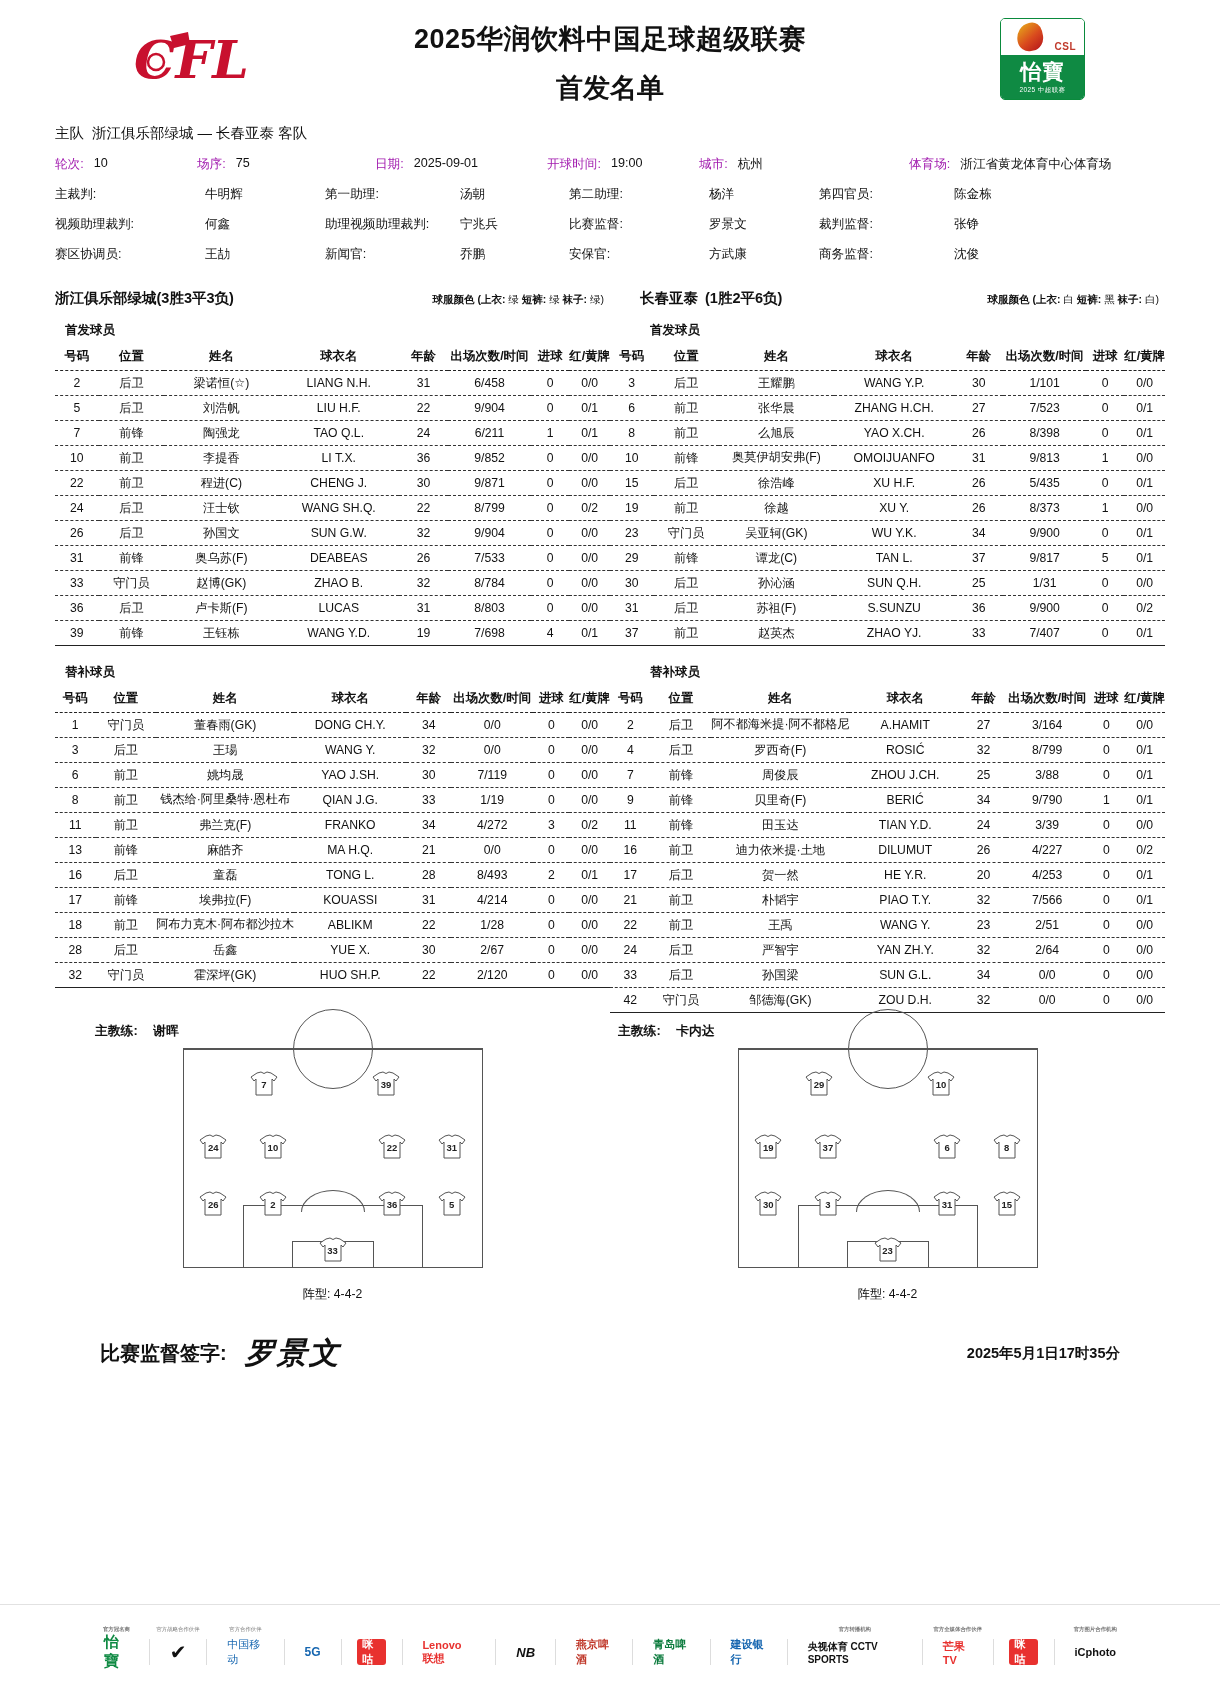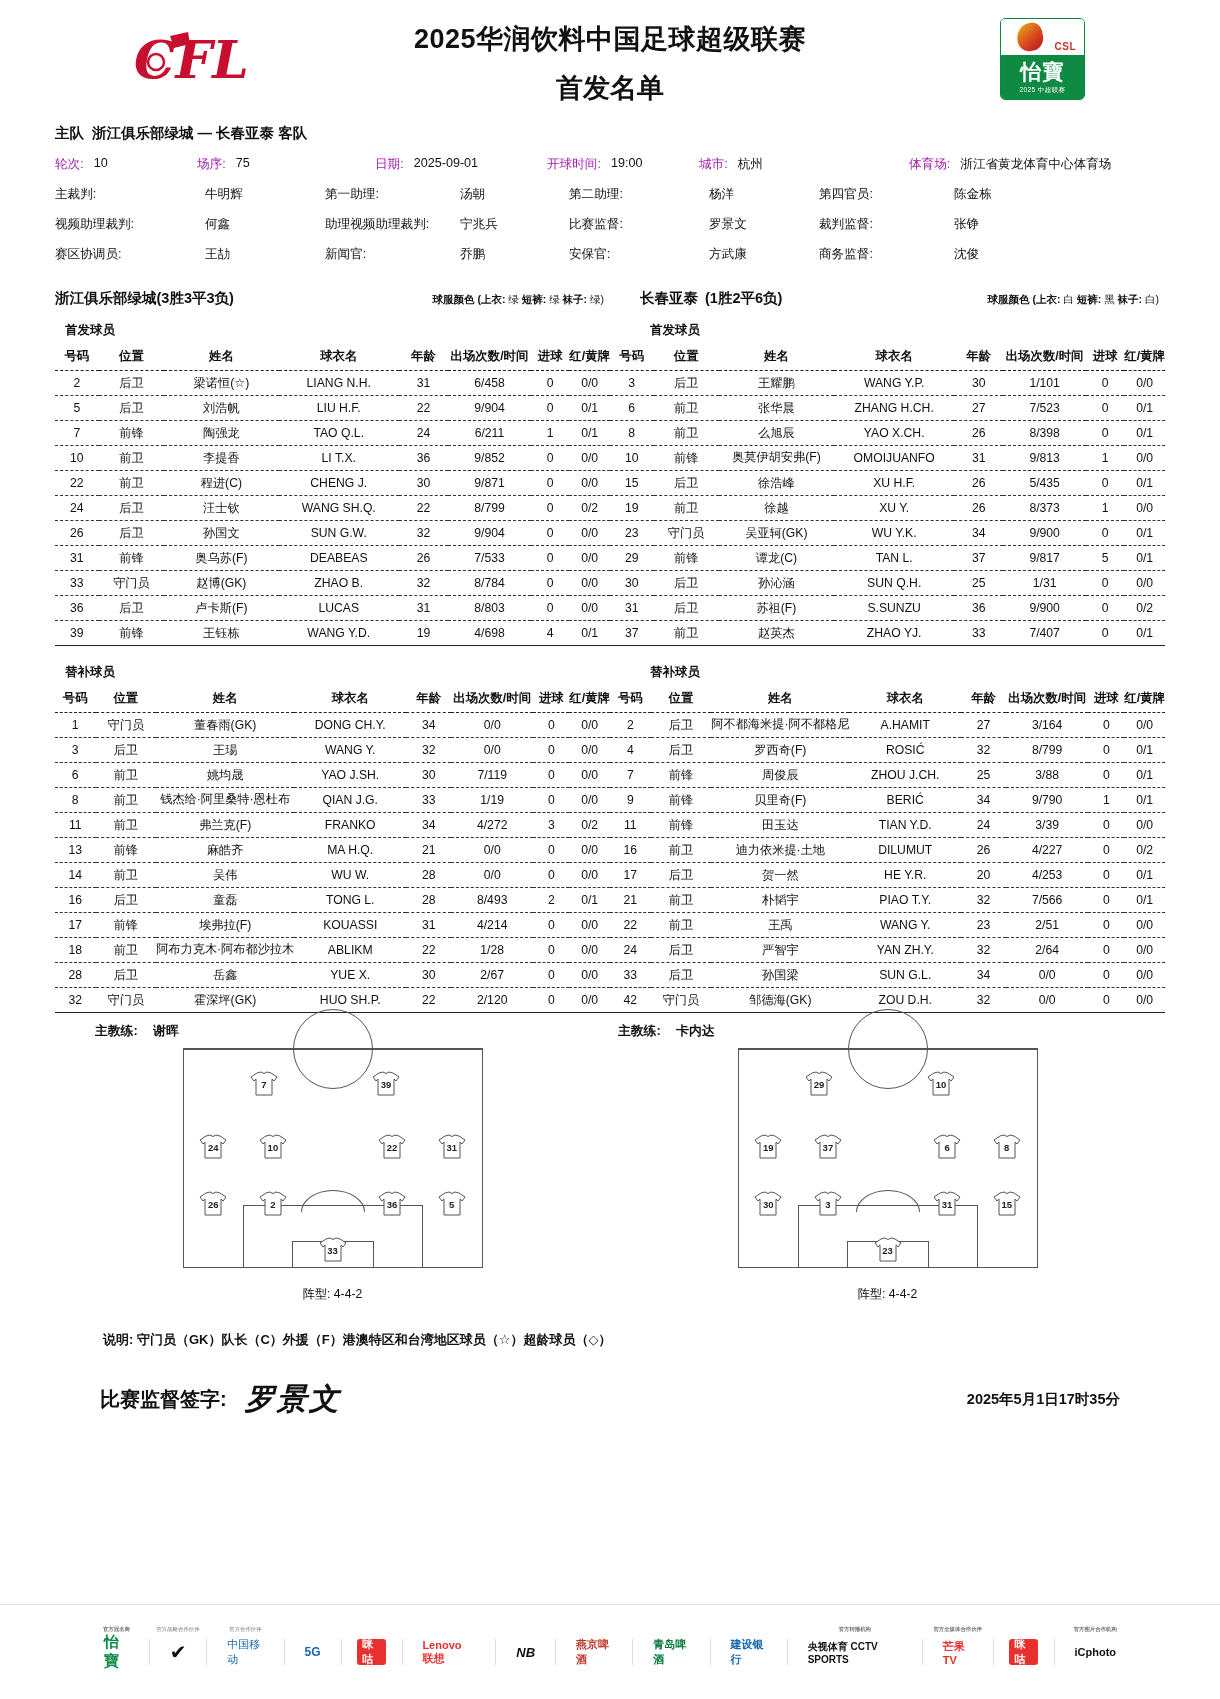--- a/index.html
+++ b/index.html
@@ -44,21 +44,21 @@
     position:absolute; right:8px; bottom:3px; font-size:10px; color:#c0392b;
     font-weight:bold; letter-spacing:.5px;
   }
   .csl-bot {
     height:46px; background:#0f8a43; color:#fff; text-align:center;
   }
   .csl-brand { font-size:21px; font-weight:bold; padding-top:3px; letter-spacing:1px;}
   .csl-sm { font-size:6.5px; letter-spacing:.4px; }
 
   
-  .teams-line { font-size:14.5px; font-weight:bold; margin-top:14px; }
+  .teams-line { font-size:14.5px; font-weight:normal; margin-top:14px; }
   .teams-line .lbl { margin-right:4px; }
 
   .info-row {
     display:flex; font-size:12.6px; margin-top:13px; align-items:baseline;
   }
   .info-row .cell { display:flex; }
   .info-row .k { color:#a21caf; }
   .info-row .v { margin-left:10px; }
 
   .meta-grid { margin-top:12px; }
@@ -449,21 +449,21 @@
               <td class="c-app">8/803</td>
               <td class="c-gl">0</td>
               <td class="c-cards">0/0</td>
             </tr>
             <tr>
               <td class="c-num">39</td>
               <td class="c-pos">前锋</td>
               <td class="c-name">王钰栋</td>
               <td class="c-jers">WANG Y.D.</td>
               <td class="c-age">19</td>
-              <td class="c-app">4/698</td>
+              <td class="c-app">7/698</td>
               <td class="c-gl">4</td>
               <td class="c-cards">0/1</td>
             </tr>
           </tbody>
       </table>
     </div>
     <div class="tblwrap">
       <table class="lineup">
         <thead>
             <tr>
@@ -668,30 +668,20 @@
               <td class="c-num">13</td>
               <td class="c-pos">前锋</td>
               <td class="c-name">麻皓齐</td>
               <td class="c-jers">MA H.Q.</td>
               <td class="c-age">21</td>
               <td class="c-app">0/0</td>
               <td class="c-gl">0</td>
               <td class="c-cards">0/0</td>
             </tr>
             <tr>
-              <td class="c-num">14</td>
-              <td class="c-pos">前卫</td>
-              <td class="c-name">吴伟</td>
-              <td class="c-jers">WU W.</td>
-              <td class="c-age">28</td>
-              <td class="c-app">0/0</td>
-              <td class="c-gl">0</td>
-              <td class="c-cards">0/0</td>
-            </tr>
-            <tr>
               <td class="c-num">16</td>
               <td class="c-pos">后卫</td>
               <td class="c-name">童磊</td>
               <td class="c-jers">TONG L.</td>
               <td class="c-age">28</td>
               <td class="c-app">8/493</td>
               <td class="c-gl">2</td>
               <td class="c-cards">0/1</td>
             </tr>
             <tr>
@@ -1042,21 +1032,20 @@
             <div class="n">23</div>
           </div>
         </div>
       <div class="formation">
         <span>阵型:</span>
         <span>4-4-2</span>
       </div>
     </div>
   </div>
 
-  <div class="legend">说明: 守门员（GK）队长（C）外援（F）港澳特区和台湾地区球员（☆）超龄球员（◇）</div>
 
   <div class="sign-row">
     <span class="sign-label">比赛监督签字:</span>
     <span class="sign-script">罗景文</span>
     <span class="sign-date">2025年5月1日17时35分</span>
   </div>
 
   <div class="sponsor-bar" id="sponsor-bar">
       <div class="sp sp-yibao">
         <span class="cap">官方冠名商</span>

